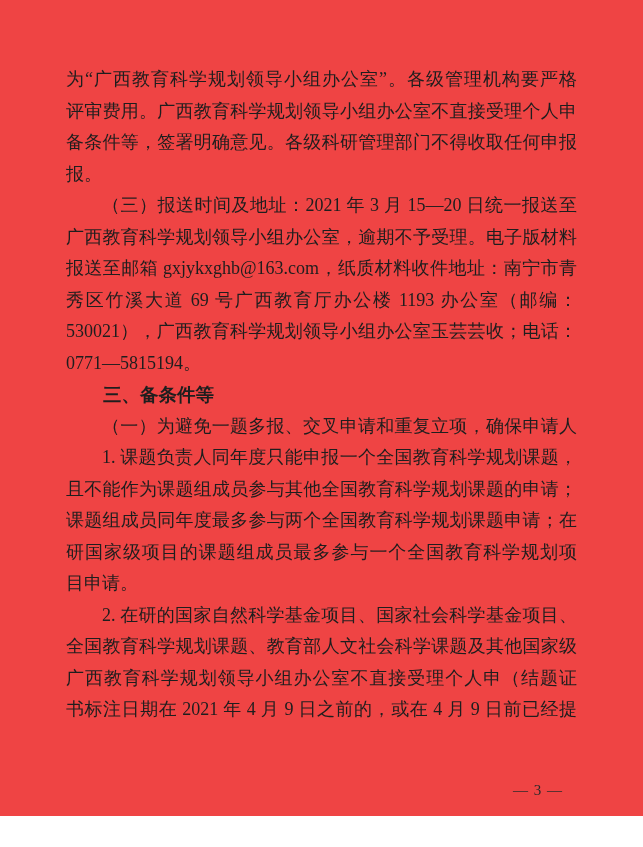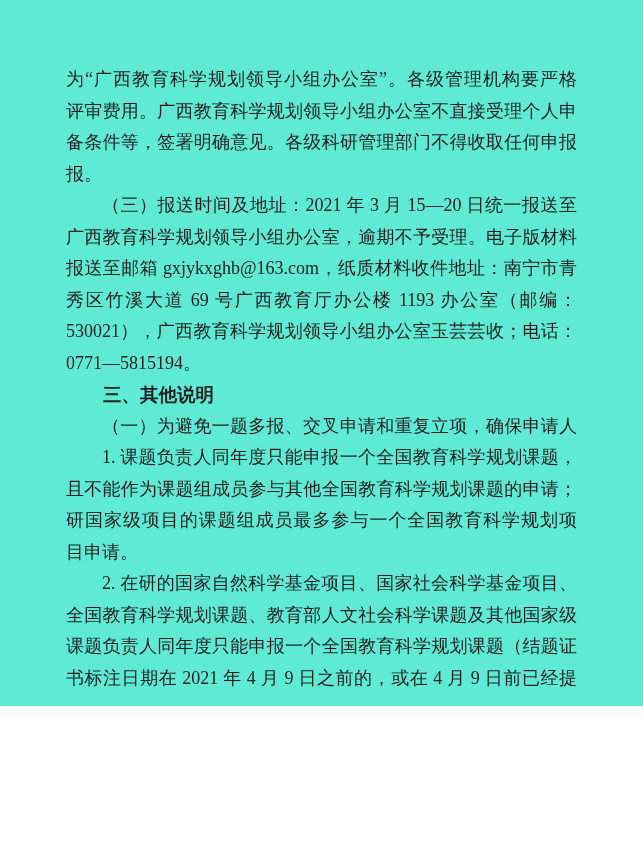--- a/index.html
+++ b/index.html
@@ -3,22 +3,22 @@
 <meta charset="utf-8">
 <style>
   html, body {
     margin: 0;
     padding: 0;
     background: #ffffff;
   }
   .page {
     position: relative;
     width: 643px;
-    height: 706px;
-    background: #5eead4;
+    height: 816px;
+    background: #ef4444;
     overflow: hidden;
     font-family: "Liberation Serif", "DejaVu Serif", serif;
     color: #1e1e1e;
   }
   .page-content {
     position: absolute;
     left: 66px;
     top: 64px;
     width: 511px;
     font-size: 18px;
@@ -60,25 +60,26 @@
       <div class="line">为“广西教育科学规划领导小组办公室”。各级管理机构要严格</div>
       <div class="line">评审费用。广西教育科学规划领导小组办公室不直接受理个人申</div>
       <div class="line">备条件等，签署明确意见。各级科研管理部门不得收取任何申报</div>
       <div class="line no-just">报。</div>
       <div class="line indent">（三）报送时间及地址：2021 年 3 月 15—20 日统一报送至</div>
       <div class="line">广西教育科学规划领导小组办公室，逾期不予受理。电子版材料</div>
       <div class="line">报送至邮箱 gxjykxghb@163.com，纸质材料收件地址：南宁市青</div>
       <div class="line">秀区竹溪大道 69 号广西教育厅办公楼 1193 办公室（邮编：</div>
       <div class="line">530021），广西教育科学规划领导小组办公室玉芸芸收；电话：</div>
       <div class="line no-just">0771—5815194。</div>
-      <div class="line heading indent no-just">三、其他说明</div>
+      <div class="line heading indent no-just">三、备条件等</div>
       <div class="line indent">（一）为避免一题多报、交叉申请和重复立项，确保申请人</div>
       <div class="line indent">1. 课题负责人同年度只能申报一个全国教育科学规划课题，</div>
       <div class="line">且不能作为课题组成员参与其他全国教育科学规划课题的申请；</div>
+      <div class="line">课题组成员同年度最多参与两个全国教育科学规划课题申请；在</div>
       <div class="line">研国家级项目的课题组成员最多参与一个全国教育科学规划项</div>
       <div class="line no-just">目申请。</div>
       <div class="line indent">2. 在研的国家自然科学基金项目、国家社会科学基金项目、</div>
       <div class="line">全国教育科学规划课题、教育部人文社会科学课题及其他国家级</div>
-      <div class="line">课题负责人同年度只能申报一个全国教育科学规划课题（结题证</div>
+      <div class="line">广西教育科学规划领导小组办公室不直接受理个人申（结题证</div>
       <div class="line">书标注日期在 2021 年 4 月 9 日之前的，或在 4 月 9 日前已经提</div>
     </div>
   <div class="page-footer">— 3 —</div>
 </div>
 
 </body></html>

